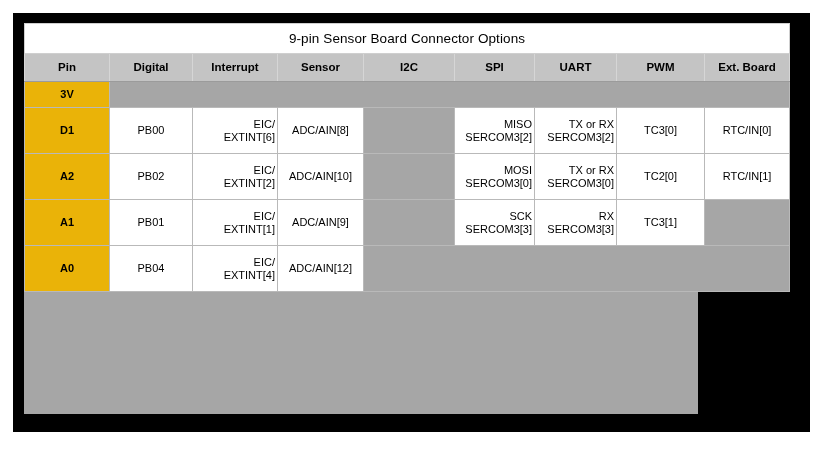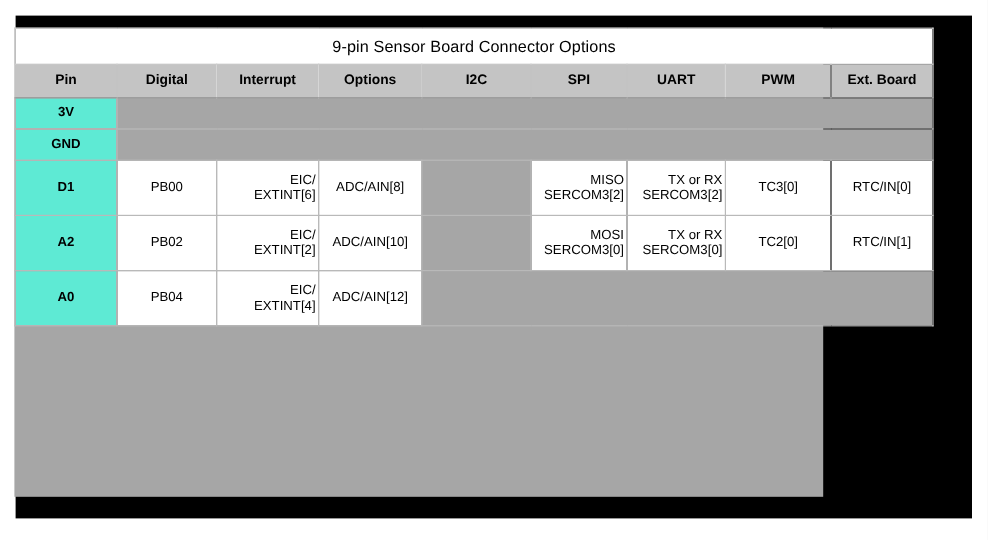--- a/index.html
+++ b/index.html
@@ -27,21 +27,21 @@
     left: 13px;
     top: 13px;
     width: 797px;
     height: 419px;
     background: #000000;
   }
 
   
   #table-wrap {
     position: absolute;
-    left: 12px;
+    left: 24px;
     top: 23px;
     width: 674px;
     height: 391px;
     background: #a6a6a6;
   }
 
   table.pin-table {
     width: 765px;
     border-collapse: collapse;
     table-layout: fixed;
@@ -76,21 +76,21 @@
     border-right: 1px solid #d6d6d6;
     border-top: 1px solid #b0b0b0;
     border-bottom: 1px solid #9b9b9b;
     height: 27px;
     font-size: 11.5px;
     font-weight: bold;
   }
 
   
   td.pin-cell {
-    background: #5eead4;
+    background: #eab308;
     font-weight: bold;
     font-size: 11.5px;
     border: 1px solid #c6c6c6;
   }
 
   
   td.data-cell {
     background: #ffffff;
     border: 1px solid #b9b9b9;
   }
@@ -128,37 +128,33 @@
 
       <tbody>
         <tr class="title-row">
           <td colspan="9">9-pin Sensor Board Connector Options</td>
         </tr>
 
         <tr class="head-row">
           <th>Pin</th>
           <th>Digital</th>
           <th>Interrupt</th>
-          <th>Options</th>
+          <th>Sensor</th>
           <th>I2C</th>
           <th>SPI</th>
           <th>UART</th>
           <th>PWM</th>
           <th>Ext. Board</th>
         </tr>
 
         <tr class="rail-row">
           <td class="pin-cell">3V</td>
           <td class="empty-cell" colspan="8"></td>
         </tr>
 
-        <tr class="rail-row">
-          <td class="pin-cell">GND</td>
-          <td class="empty-cell" colspan="8"></td>
-        </tr>
 
         <tr class="data-row">
           <td class="pin-cell">D1</td>
           <td class="data-cell">PB00</td>
           <td class="data-cell">
             <span class="cell-line">EIC/</span>
             <span class="cell-line">EXTINT[6]</span>
           </td>
           <td class="data-cell">ADC/AIN[8]</td>
           <td class="empty-cell"></td>
@@ -189,20 +185,40 @@
             <span class="cell-line">SERCOM3[0]</span>
           </td>
           <td class="data-cell">
             <span class="cell-line">TX or RX</span>
             <span class="cell-line">SERCOM3[0]</span>
           </td>
           <td class="data-cell">TC2[0]</td>
           <td class="data-cell">RTC/IN[1]</td>
         </tr>
 
+        <tr class="data-row">
+          <td class="pin-cell">A1</td>
+          <td class="data-cell">PB01</td>
+          <td class="data-cell">
+            <span class="cell-line">EIC/</span>
+            <span class="cell-line">EXTINT[1]</span>
+          </td>
+          <td class="data-cell">ADC/AIN[9]</td>
+          <td class="empty-cell"></td>
+          <td class="data-cell">
+            <span class="cell-line">SCK</span>
+            <span class="cell-line">SERCOM3[3]</span>
+          </td>
+          <td class="data-cell">
+            <span class="cell-line">RX</span>
+            <span class="cell-line">SERCOM3[3]</span>
+          </td>
+          <td class="data-cell">TC3[1]</td>
+          <td class="empty-cell"></td>
+        </tr>
 
 
 
         <tr class="data-row">
           <td class="pin-cell">A0</td>
           <td class="data-cell">PB04</td>
           <td class="data-cell">
             <span class="cell-line">EIC/</span>
             <span class="cell-line">EXTINT[4]</span>
           </td>

